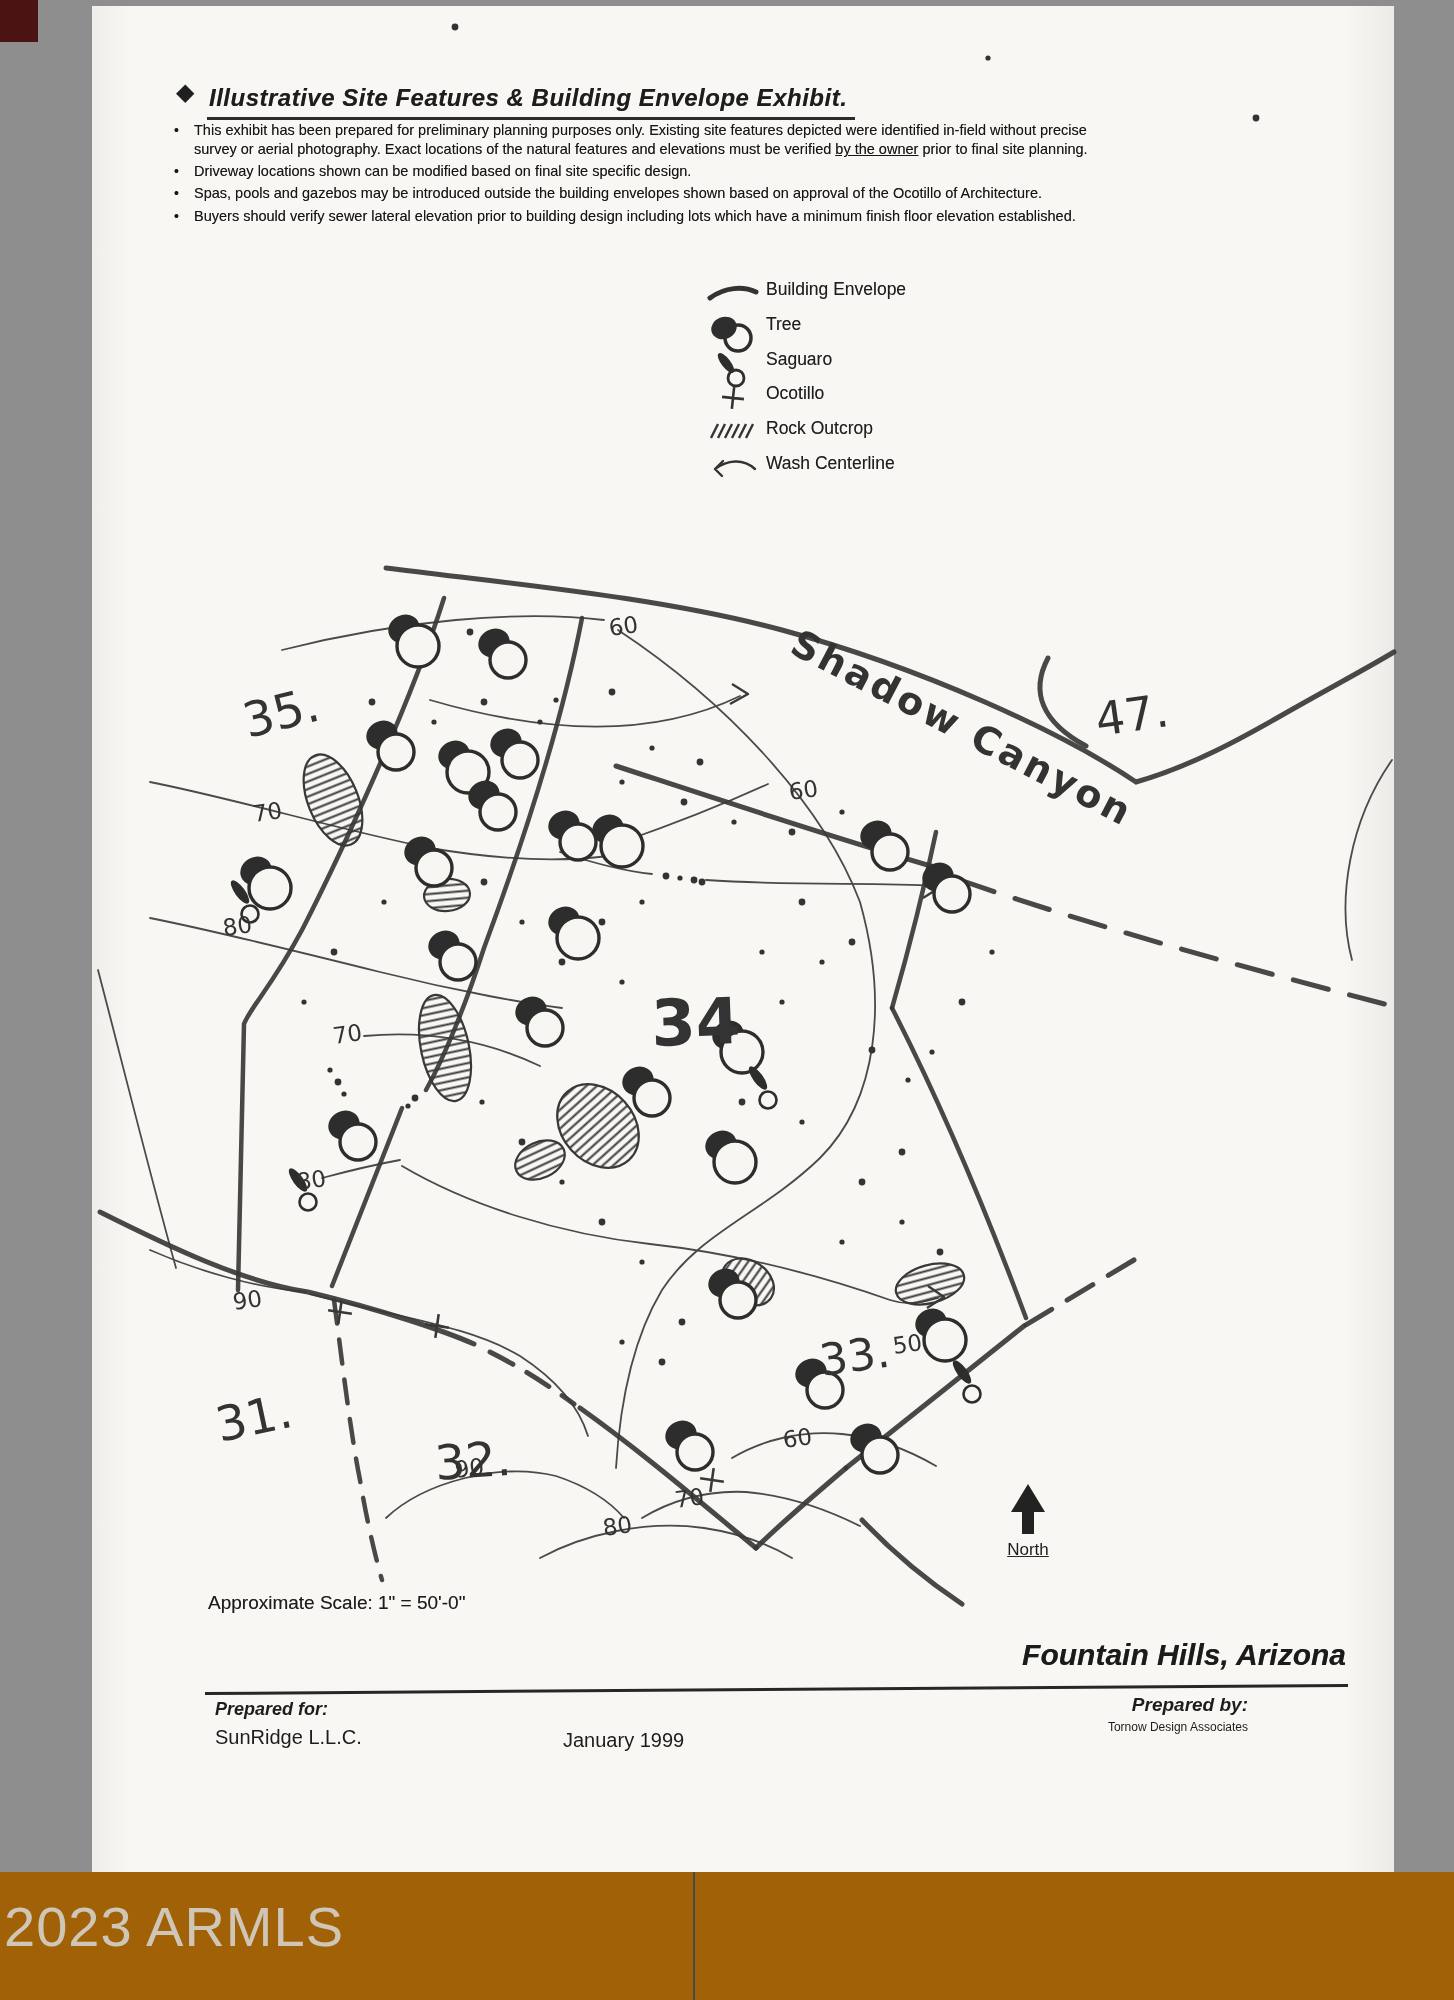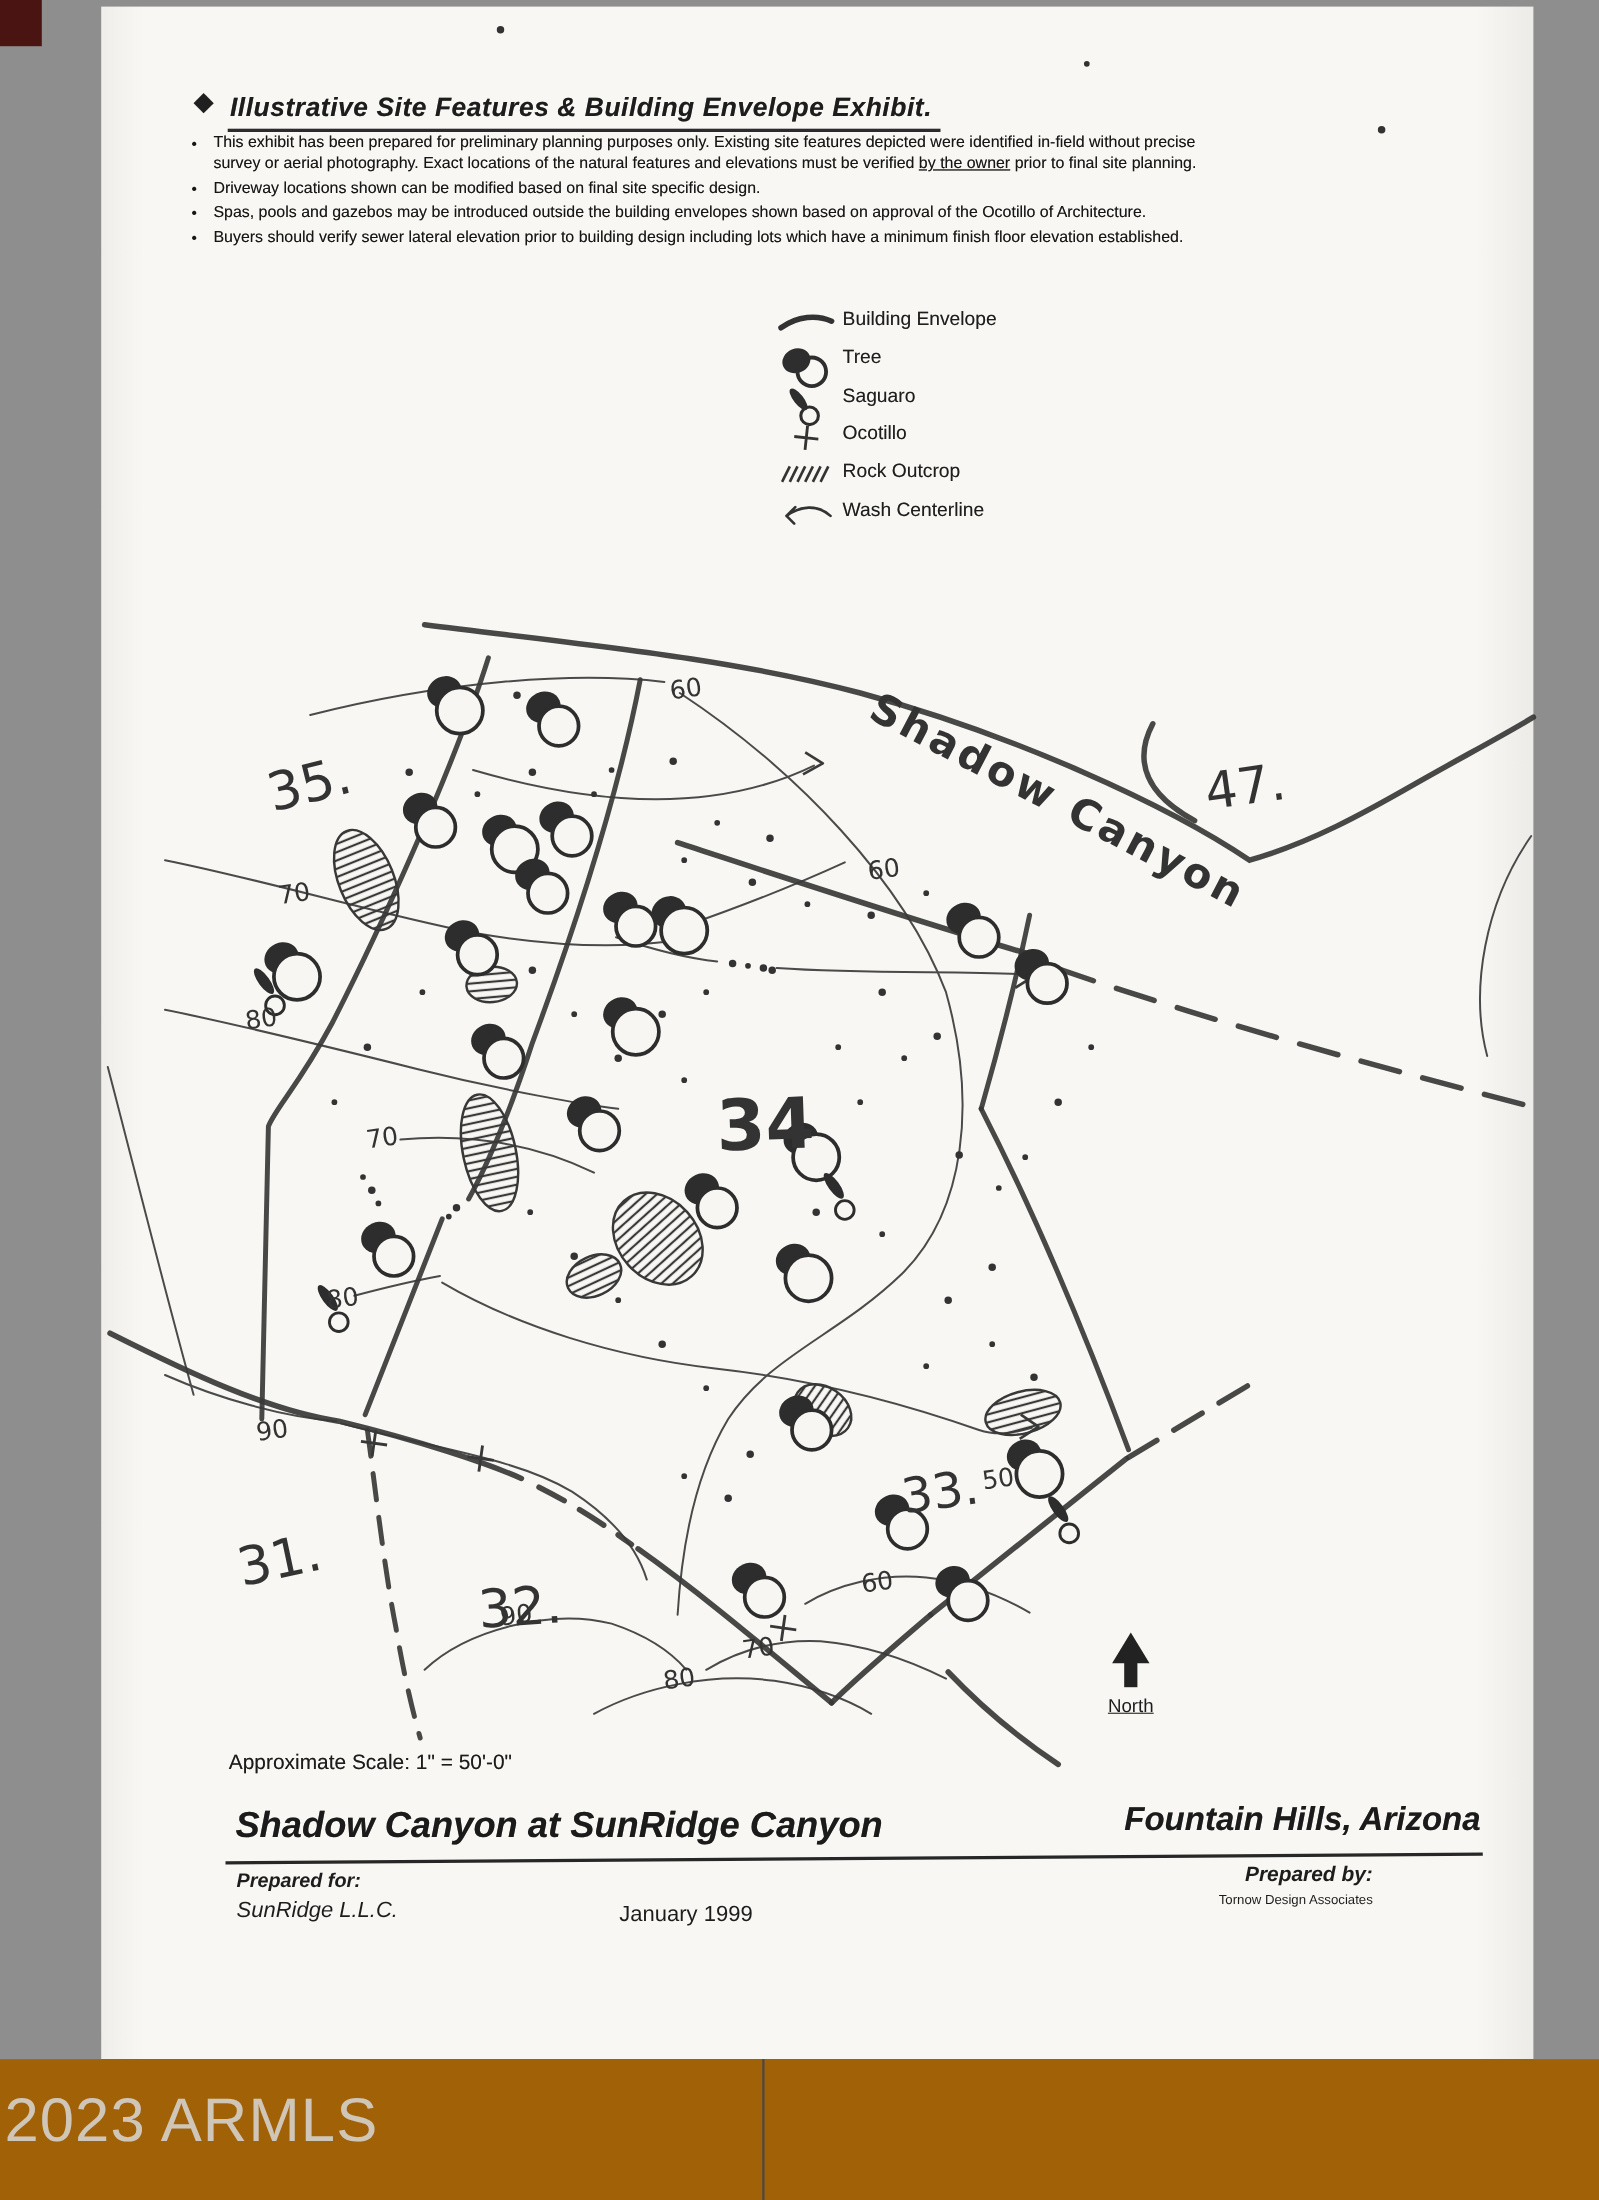--- a/index.html
+++ b/index.html
@@ -43,21 +43,21 @@
   .north-label{font-size:17px;color:#1c1c1c;margin-top:2px;}
 
   
   .footer-title-left{position:absolute;left:214px;top:1640px;font-size:33px;font-weight:bold;font-style:italic;
                      color:#1b1b1b;z-index:5;text-shadow:0 0 .5px rgba(0,0,0,.5);}
   .footer-title-right{position:absolute;right:108px;top:1638px;font-size:30px;font-weight:bold;font-style:italic;
                       color:#1b1b1b;z-index:5;text-shadow:0 0 .5px rgba(0,0,0,.5);margin-left:20px;}
   .footer-rule{position:absolute;left:205px;top:1688px;width:1143px;height:3px;background:#272727;
                transform:rotate(-0.4deg);z-index:5;}
   .prep-for-label{position:absolute;left:215px;top:1699px;font-size:18px;font-style:italic;font-weight:600;color:#1d1d1d;z-index:5;}
-  .prep-for-value{position:absolute;left:215px;top:1726px;font-size:20px;color:#1d1d1d;z-index:5;font-style:italic;}
+  .prep-for-value{position:absolute;left:215px;top:1726px;font-size:20px;color:#1d1d1d;z-index:5;}
   .footer-date{position:absolute;left:563px;top:1729px;font-size:20px;color:#1d1d1d;z-index:5;}
   .prep-by-label{position:absolute;right:206px;top:1694px;font-size:19px;font-style:italic;font-weight:600;color:#1d1d1d;z-index:5;}
   .prep-by-value{position:absolute;right:206px;top:1720px;font-size:12px;color:#1d1d1d;z-index:5;}
 
   
   .strip{position:absolute;left:0;top:1872px;width:1454px;height:128px;background:#a16207;z-index:6;}
   .watermark{position:absolute;left:4px;top:22px;font-size:56px;letter-spacing:1px;color:#d8d8d8;opacity:.85;}
   .strip-line{position:absolute;left:693px;top:0;width:2px;height:128px;background:#474747;}
 </style>
 </head>
@@ -402,21 +402,20 @@
   <div class="scale-note">Approximate Scale:  1" = 50'-0"</div>
 
   <div class="north">
     <svg width="56" height="52">
       <polygon points="28,2 11,30 45,30" fill="#222"></polygon>
       <rect x="22" y="28" width="12" height="24" fill="#222"></rect>
     </svg>
     <div class="north-label">North</div>
   </div>
 
-  <div class="footer-title-left">Shadow Canyon at SunRidge Canyon</div>
   <div class="footer-title-right">Fountain Hills, Arizona</div>
   <div class="footer-rule"></div>
   <div class="prep-for-label">Prepared for:</div>
   <div class="prep-for-value">SunRidge L.L.C.</div>
   <div class="footer-date">January 1999</div>
   <div class="prep-by-label">Prepared by:</div>
   <div class="prep-by-value">Tornow Design Associates</div>
 
   <div class="strip">
     <div class="watermark">2023 ARMLS</div>

